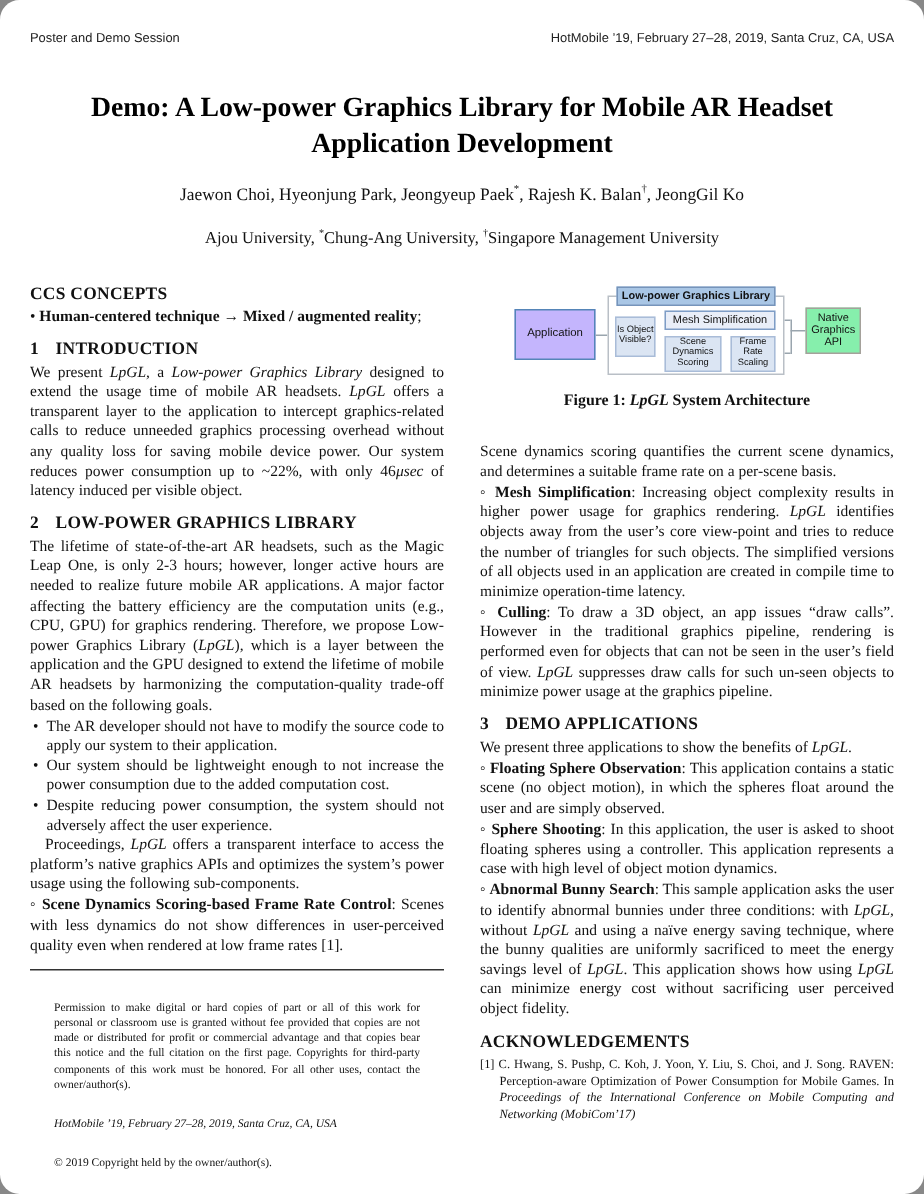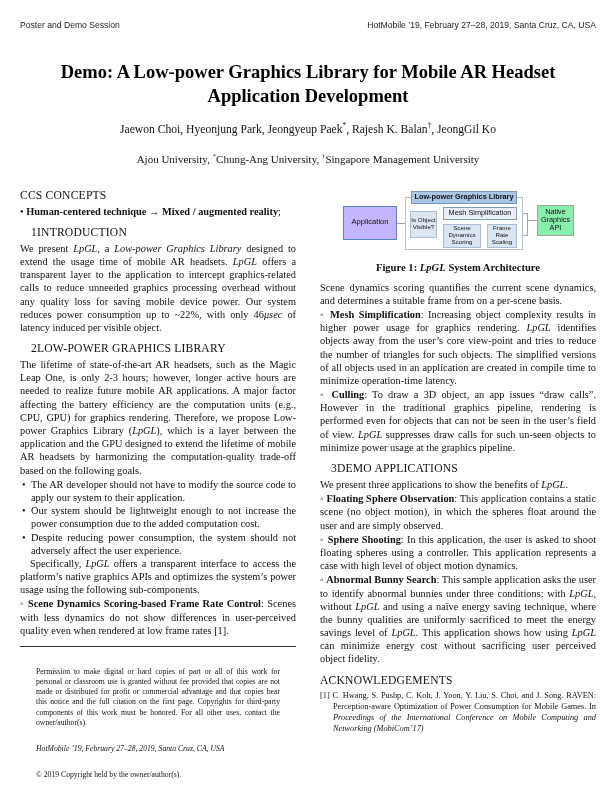--- a/index.html
+++ b/index.html
@@ -1,38 +1,38 @@
 <!DOCTYPE html>
 <html><head>
 <meta charset="utf-8">
 <style>
   html,body{margin:0;padding:0;background:#888;}
   .page{
     position:relative; width:616px; height:796px; margin:0 auto;
     background:#ffffff; overflow:hidden;
     font-family:"Liberation Serif", serif; color:#111;
-    box-sizing:border-box; padding:20px 20px 0 20px;
+    box-sizing:border-box; padding:20px 20px 0 20px;border-radius:13px;
   }
   
   .running-head{
     display:flex; justify-content:space-between; align-items:baseline;
     font-family:"Liberation Sans", sans-serif; font-size:8.6px; color:#222;
     margin-bottom:30px;
   }
   
   .title-block{text-align:center; margin-bottom:22px;}
   .paper-title{font-size:18.5px; font-weight:bold; line-height:1.3; color:#000;}
   .byline{margin-top:14px; font-size:11.6px; line-height:1.35;}
   .affil{font-size:11px;}
   
   .columns{display:flex; gap:24px;}
   .col{width:276px; box-sizing:border-box; text-align:justify;}
   .sec-h{
-    font-size:11.6px; font-weight:normal; letter-spacing:.2px;
-    margin:8px 0 3px 0; display:flex; text-align:right;
+    font-size:11.6px; font-weight:bold; letter-spacing:.2px;
+    margin:8px 0 3px 0; display:flex; text-align:left;
   }
   .sec-h .num{width:17px; flex:0 0 auto;}
   .ccs-h{margin-top:0;}
   p.body{font-size:10.35px; line-height:1.275; margin:0 0 1px 0;}
   p.indent{text-indent:10px;}
   ul.goals{margin:0; padding:0 0 0 11px; list-style:none;}
   ul.goals li{
     font-size:10.35px; line-height:1.275; position:relative; text-align:justify;
   }
   ul.goals li::before{content:"•"; position:absolute; left:-9px;}
@@ -58,21 +58,21 @@
   .d-app{left:2px; top:17px; width:54px; height:34px; background:#c4b5fd; border:1px solid #5585b8; font-size:7.6px;}
   .d-outer{left:64px; top:8px; width:118px; height:53px; background:#fff; border:1px solid #b9bfc6;}
   .d-header{left:70px; top:2px; width:106px; height:13px; background:#a9c6e5; border:1px solid #7694ba; font-size:7.3px; font-weight:bold;}
   .d-isobj{left:69px; top:22px; width:27px; height:27px; background:#dbe5f3; border:1px solid #a9bcd8; font-size:6.2px;}
   .d-mesh{left:102px; top:18px; width:74px; height:13px; background:#e9eef8; border:1px solid #7e9dc6; font-size:7.3px;}
   .d-scene{left:102px; top:35px; width:38px; height:24px; background:#dbe5f3; border:1px solid #a9bcd8; font-size:6.2px;}
   .d-frame{left:146px; top:35px; width:30px; height:24px; background:#dbe5f3; border:1px solid #a9bcd8; font-size:6.2px;}
   .d-native{left:196px; top:16px; width:37px; height:31px; background:#86efac; border:1px solid #a5a19b; font-size:7.3px;}
   .dline{position:absolute; background:#9aa5ae;}
   .fig-caption{
-    text-align:center; font-size:10.6px; font-weight:bold; margin-bottom:8px;
+    text-align:center; font-size:10.6px; font-weight:bold; margin-bottom:22px;
   }
   
   .ref-item{
     font-size:8.3px; line-height:1.34; text-align:justify;
     padding-left:13px; text-indent:-13px; margin-top:2px;
   }
 </style>
 </head>
 <body>
 
@@ -107,21 +107,21 @@
       <div class="sec-h">
         <span class="num">2</span>
         <span>LOW-POWER GRAPHICS LIBRARY</span>
       </div>
       <p class="body"><span>The lifetime of state-of-the-art AR headsets, such as the Magic Leap One, is only 2-3 hours; however, longer active hours are needed to realize future mobile AR applications. A major factor affecting the battery efficiency are the computation units (e.g., CPU, GPU) for graphics rendering. Therefore, we propose Low-power Graphics Library (</span><span class="rt-i">LpGL</span><span>), which is a layer between the application and the GPU designed to extend the lifetime of mobile AR headsets by harmonizing the computation-quality trade-off based on the following goals.</span></p>
       <ul class="goals">
         <li>The AR developer should not have to modify the source code to apply our system to their application.</li>
         <li>Our system should be lightweight enough to not increase the power consumption due to the added computation cost.</li>
         <li>Despite reducing power consumption, the system should not adversely affect the user experience.</li>
       </ul>
-      <p class="body indent"><span>Specifically, </span><span class="rt-i">LpGL</span><span> offers a transparent interface to access the platform’s native graphics APIs and optimizes the system’s power usage using the following sub-components.</span></p>
+      <p class="body indent"><span>Proceedings, </span><span class="rt-i">LpGL</span><span> offers a transparent interface to access the platform’s native graphics APIs and optimizes the system’s power usage using the following sub-components.</span></p>
       <p class="body"><span>◦ </span><span class="rt-b">Scene Dynamics Scoring-based Frame Rate Control</span><span>: Scenes with less dynamics do not show differences in user-perceived quality even when rendered at low frame rates [1].</span></p>
 
       <div class="footnote">
         <p class="fline">Permission to make digital or hard copies of part or all of this work for personal or classroom use is granted without fee provided that copies are not made or distributed for profit or commercial advantage and that copies bear this notice and the full citation on the first page. Copyrights for third-party components of this work must be honored. For all other uses, contact the owner/author(s).</p>
         <p class="fline fn-conf">HotMobile ’19, February 27–28, 2019, Santa Cruz, CA, USA</p>
         <p class="fline">© 2019 Copyright held by the owner/author(s).</p>
         <p class="fline">ACM ISBN 978-1-4503-6273-3/19/02.</p>
         <p class="fline">https://doi.org/10.1145/3301293.3309570</p>
       </div>
     </div>
@@ -153,21 +153,21 @@
           <div class="dbox d-frame">Frame
 Rate
 Scaling</div>
           <div class="dbox d-native">Native
 Graphics
 API</div>
         </div>
         <div class="fig-caption"><span class="rt-b">Figure 1: </span><span class="rt-b rt-i">LpGL</span><span class="rt-b"> System Architecture</span></div>
       </div>
 
-      <p class="body"><span>Scene dynamics scoring quantifies the current scene dynamics, and determines a suitable frame from on a per-scene basis.</span></p>
+      <p class="body"><span>Scene dynamics scoring quantifies the current scene dynamics, and determines a suitable frame rate on a per-scene basis.</span></p>
       <p class="body"><span>◦ </span><span class="rt-b">Mesh Simplification</span><span>: Increasing object complexity results in higher power usage for graphics rendering. </span><span class="rt-i">LpGL</span><span> identifies objects away from the user’s core view-point and tries to reduce the number of triangles for such objects. The simplified versions of all objects used in an application are created in compile time to minimize operation-time latency.</span></p>
       <p class="body"><span>◦ </span><span class="rt-b">Culling</span><span>: To draw a 3D object, an app issues “draw calls”. However in the traditional graphics pipeline, rendering is performed even for objects that can not be seen in the user’s field of view. </span><span class="rt-i">LpGL</span><span> suppresses draw calls for such un-seen objects to minimize power usage at the graphics pipeline.</span></p>
 
       <div class="sec-h">
         <span class="num">3</span>
         <span>DEMO APPLICATIONS</span>
       </div>
       <p class="body"><span>We present three applications to show the benefits of </span><span class="rt-i">LpGL</span><span>.</span></p>
       <p class="body"><span>◦ </span><span class="rt-b">Floating Sphere Observation</span><span>: This application contains a static scene (no object motion), in which the spheres float around the user and are simply observed.</span></p>
       <p class="body"><span>◦ </span><span class="rt-b">Sphere Shooting</span><span>: In this application, the user is asked to shoot floating spheres using a controller. This application represents a case with high level of object motion dynamics.</span></p>

